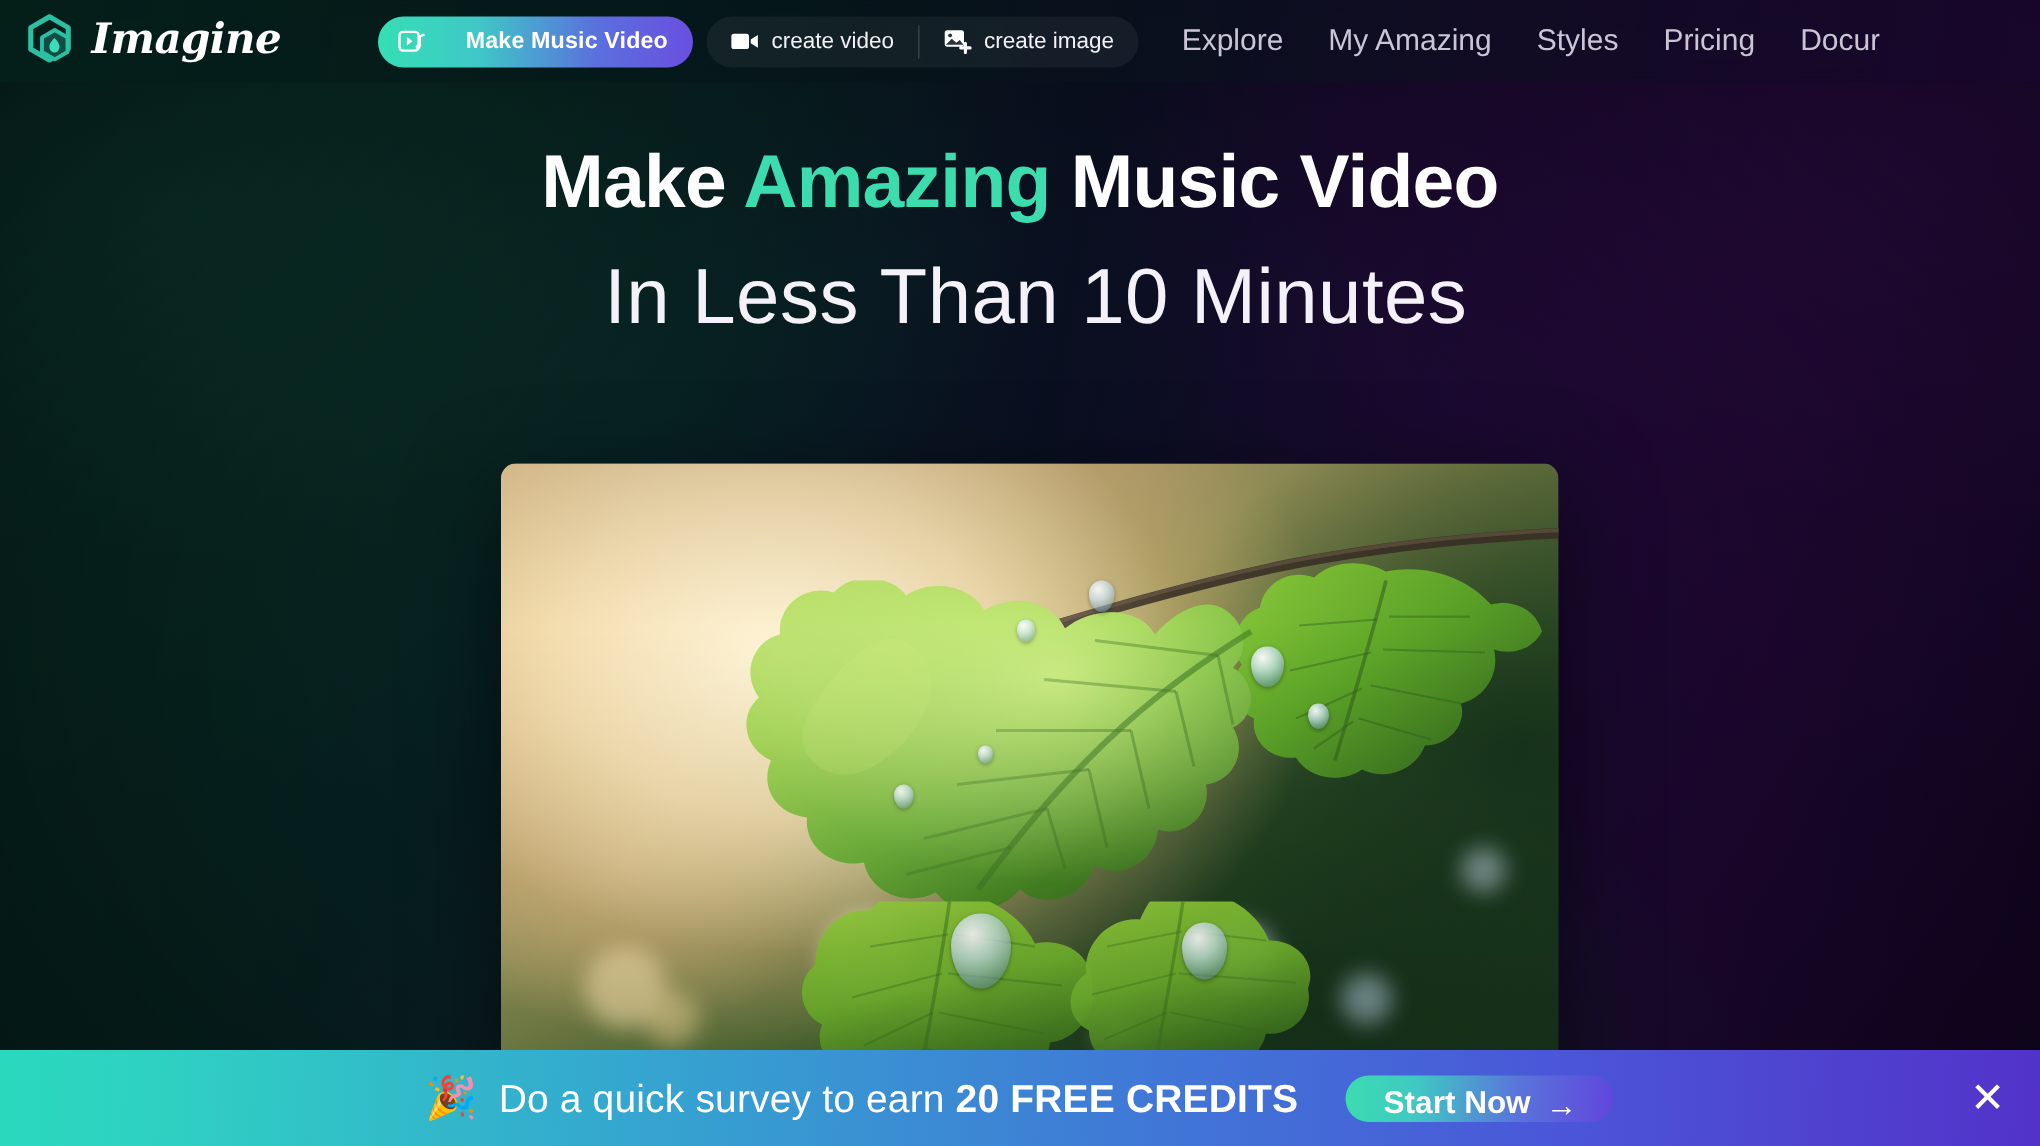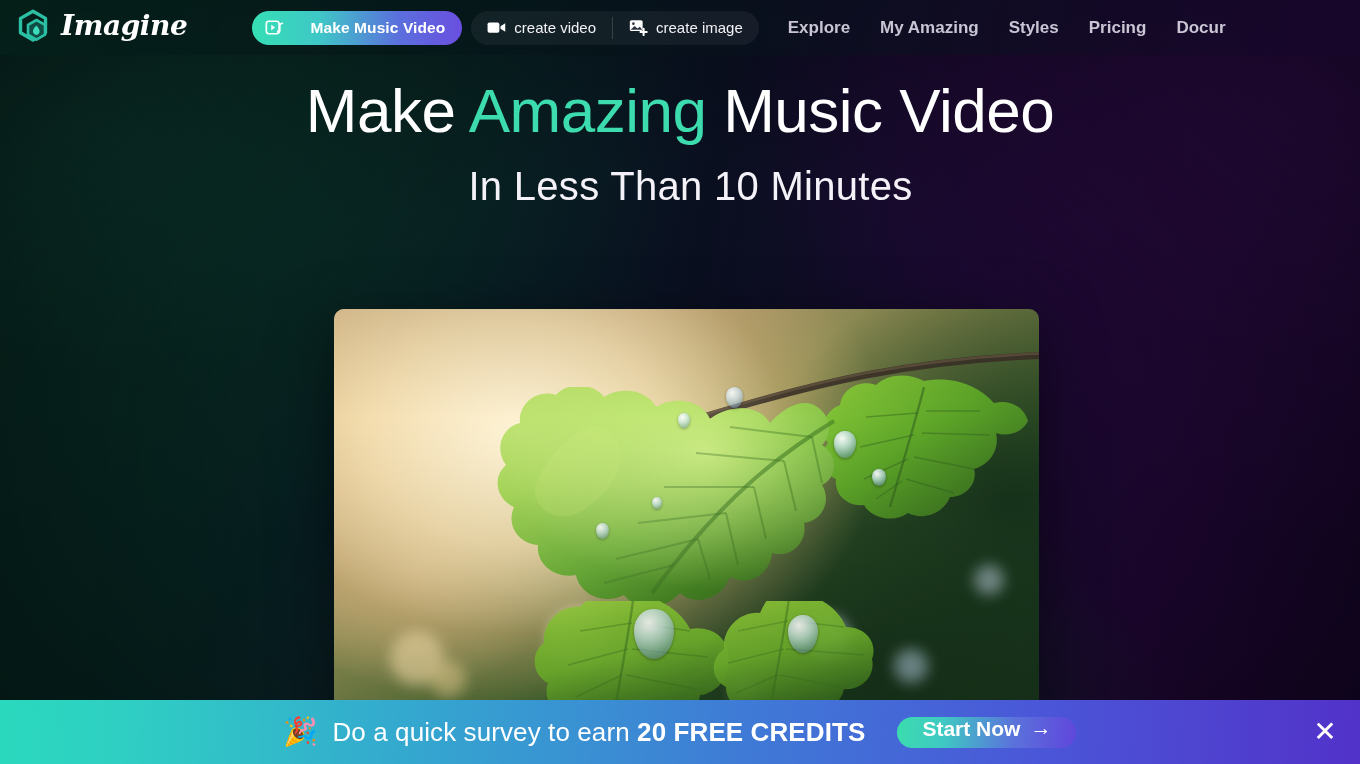--- a/index.html
+++ b/index.html
@@ -133,22 +133,22 @@
   
   .nav-links {
     display: flex;
     align-items: center;
     margin-left: 14px;
     overflow: hidden;
   }
   .nav-link {
     padding: 0 15px;
     color: #c9c5d4;
-    font-size: 17px;
-    font-weight: 700;
+    font-size: 20px;
+    font-weight: 400;
     text-decoration: none;
     white-space: nowrap;
     cursor: pointer;
   }
   .nav-link.truncated { padding-right: 0; }
 
   
   .header-right {
     margin-left: auto;
     display: flex;
@@ -204,32 +204,32 @@
 
   
   .hero {
     position: absolute;
     top: 55px; left: 0;
     width: 1360px;
     text-align: center;
     z-index: 10;
   }
   .headline {
-    margin-top: 25px;
-    font-size: 62px;
-    font-weight: 400;
+    margin-top: 41px;
+    font-size: 50px;
+    font-weight: 700;
     letter-spacing: -0.5px;
     line-height: 1.0;
     color: #ffffff;
     white-space: nowrap;
   }
   .headline .accent { color: #3ddcaf; }
   .subheadline {
     margin-top: 22px;
-    font-size: 40px;
+    font-size: 52px;
     font-weight: 300;
     letter-spacing: 0.3px;
     color: #f4f2f8;
     white-space: nowrap;
     margin-left: 21px;
   }
 
   
   .hero-media {
     position: absolute;
@@ -352,21 +352,21 @@
     font-weight: 400;
     letter-spacing: 0.1px;
     white-space: nowrap;
   }
   .survey-text b { font-weight: 700; }
   .start-btn {
     margin-left: 32px;
     height: 31px;
     padding: 0 25px;
     display: flex;
-    align-items: flex-start;
+    align-items: flex-end;
     gap: 10px;
     border: none;
     border-radius: 22px;
     background: linear-gradient(95deg, #3bdcae 0%, #3fc9c3 26%, #5a74db 64%, #6046dc 100%);
     color: #ffffff;
     font-size: 21px;
     font-weight: 700;
     cursor: pointer;
     white-space: nowrap;
   }

